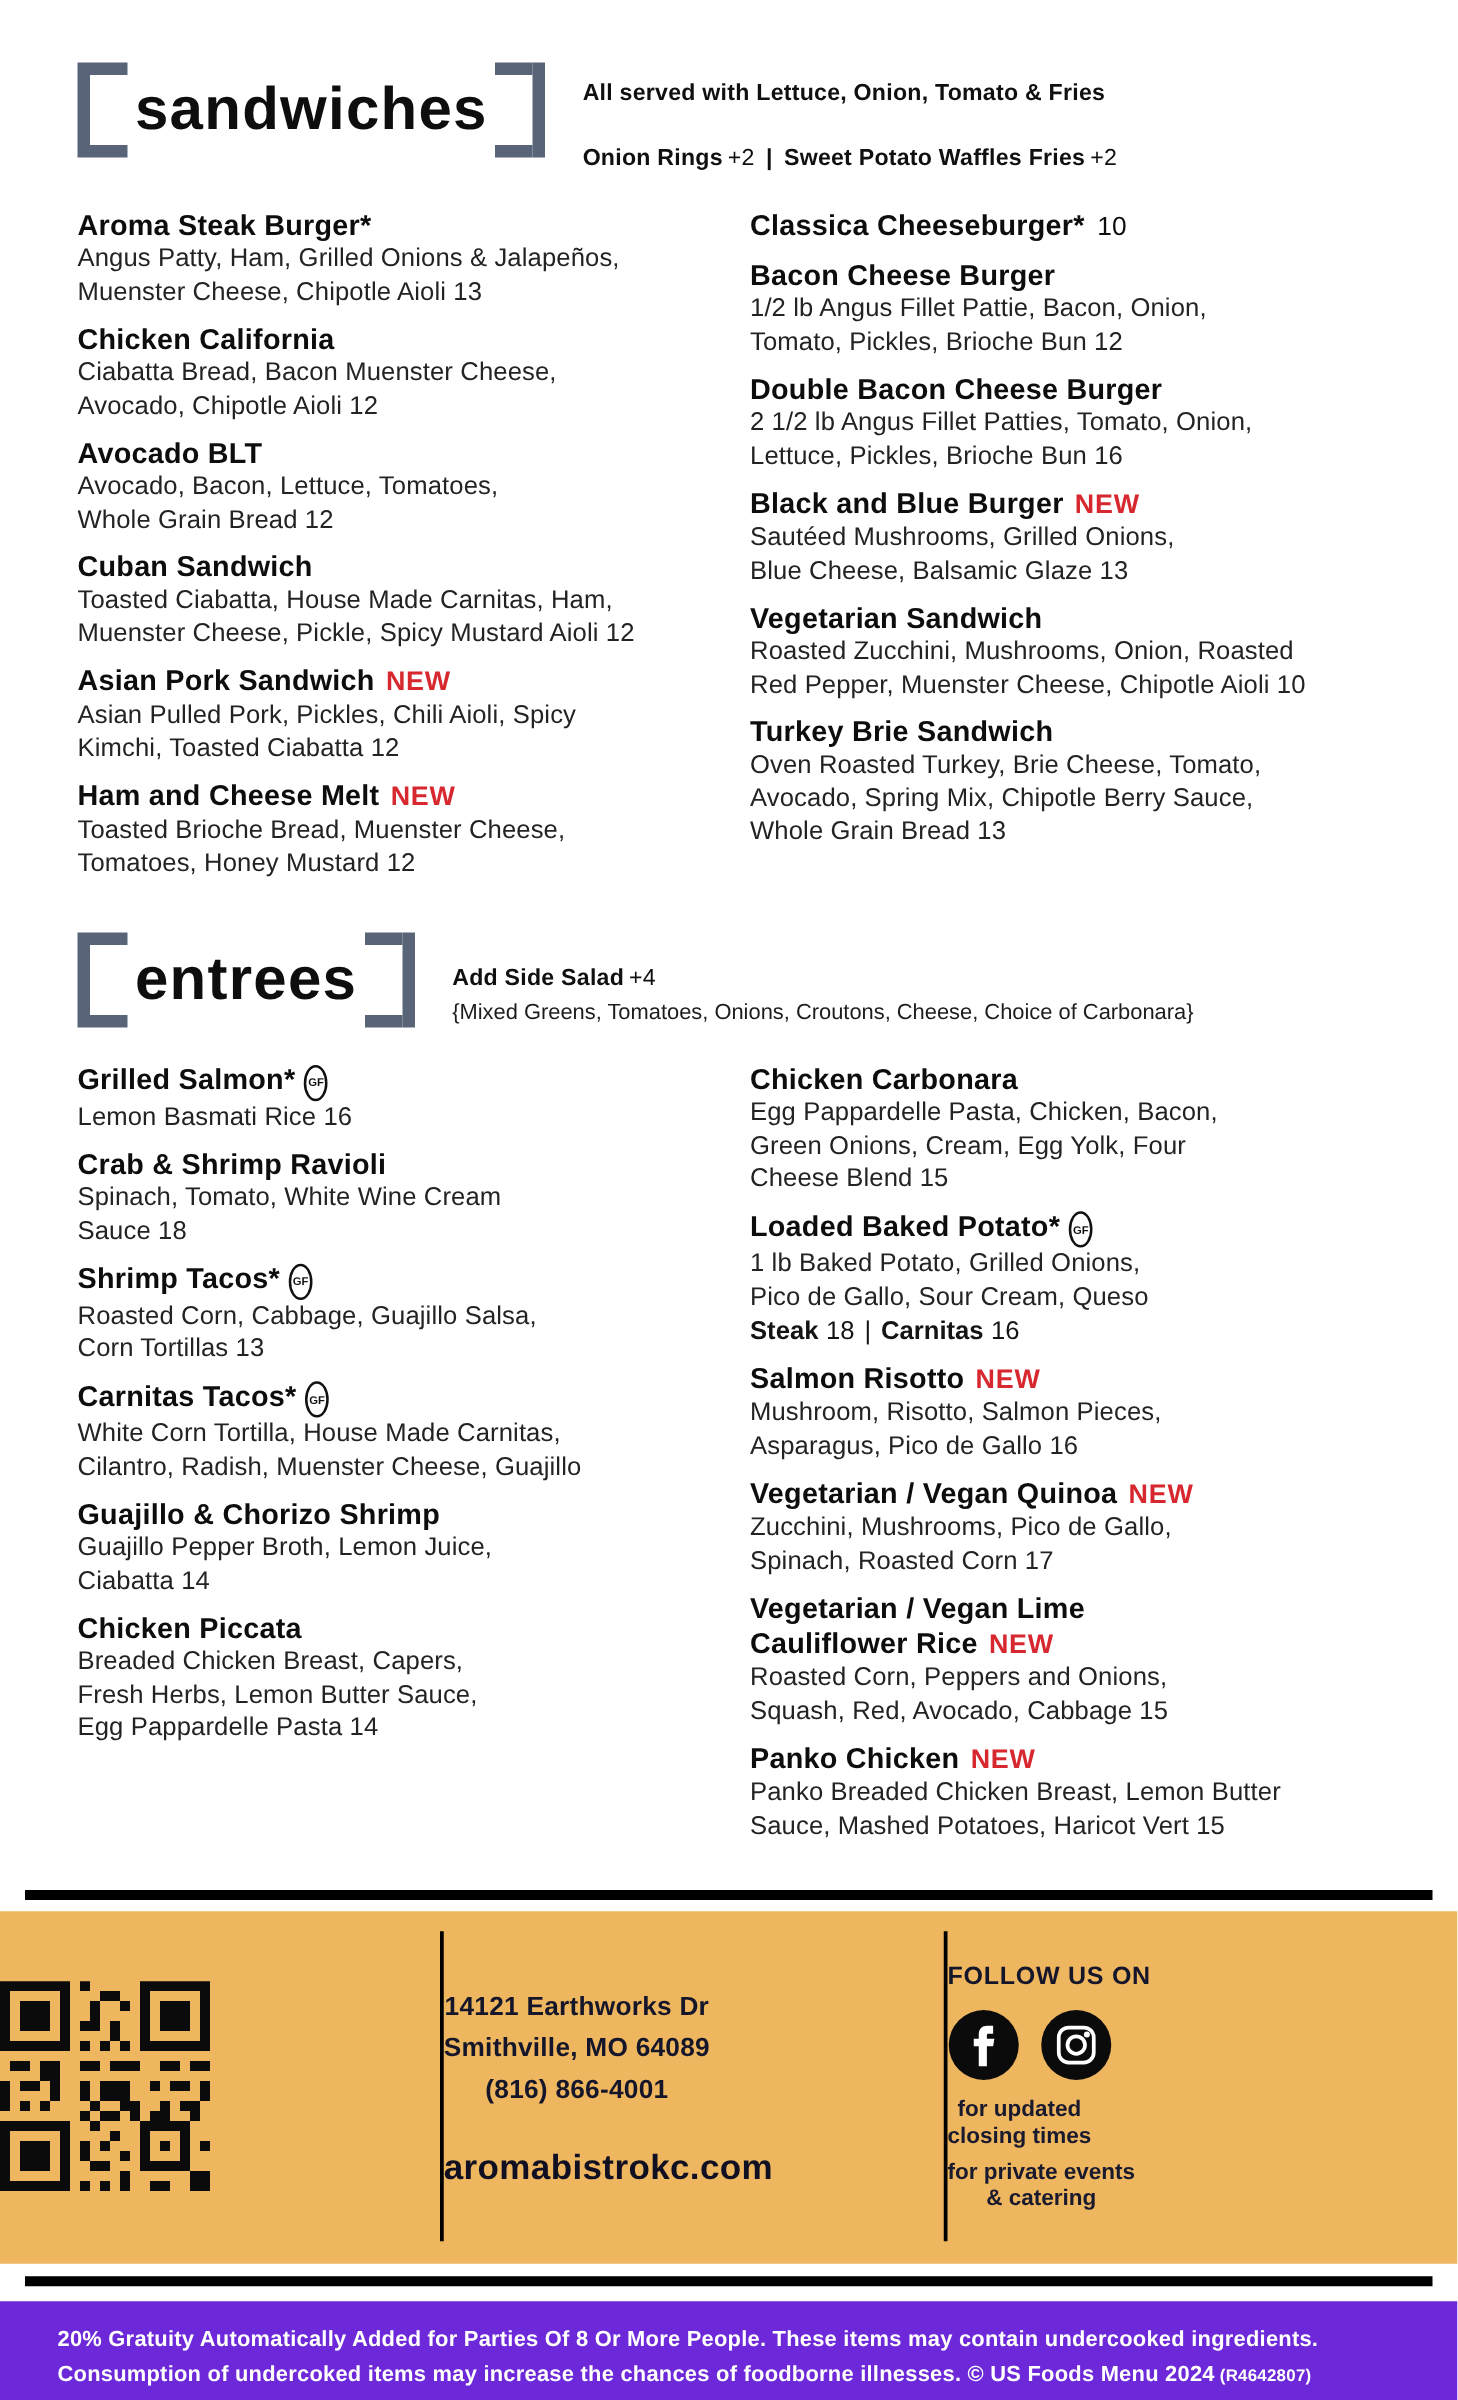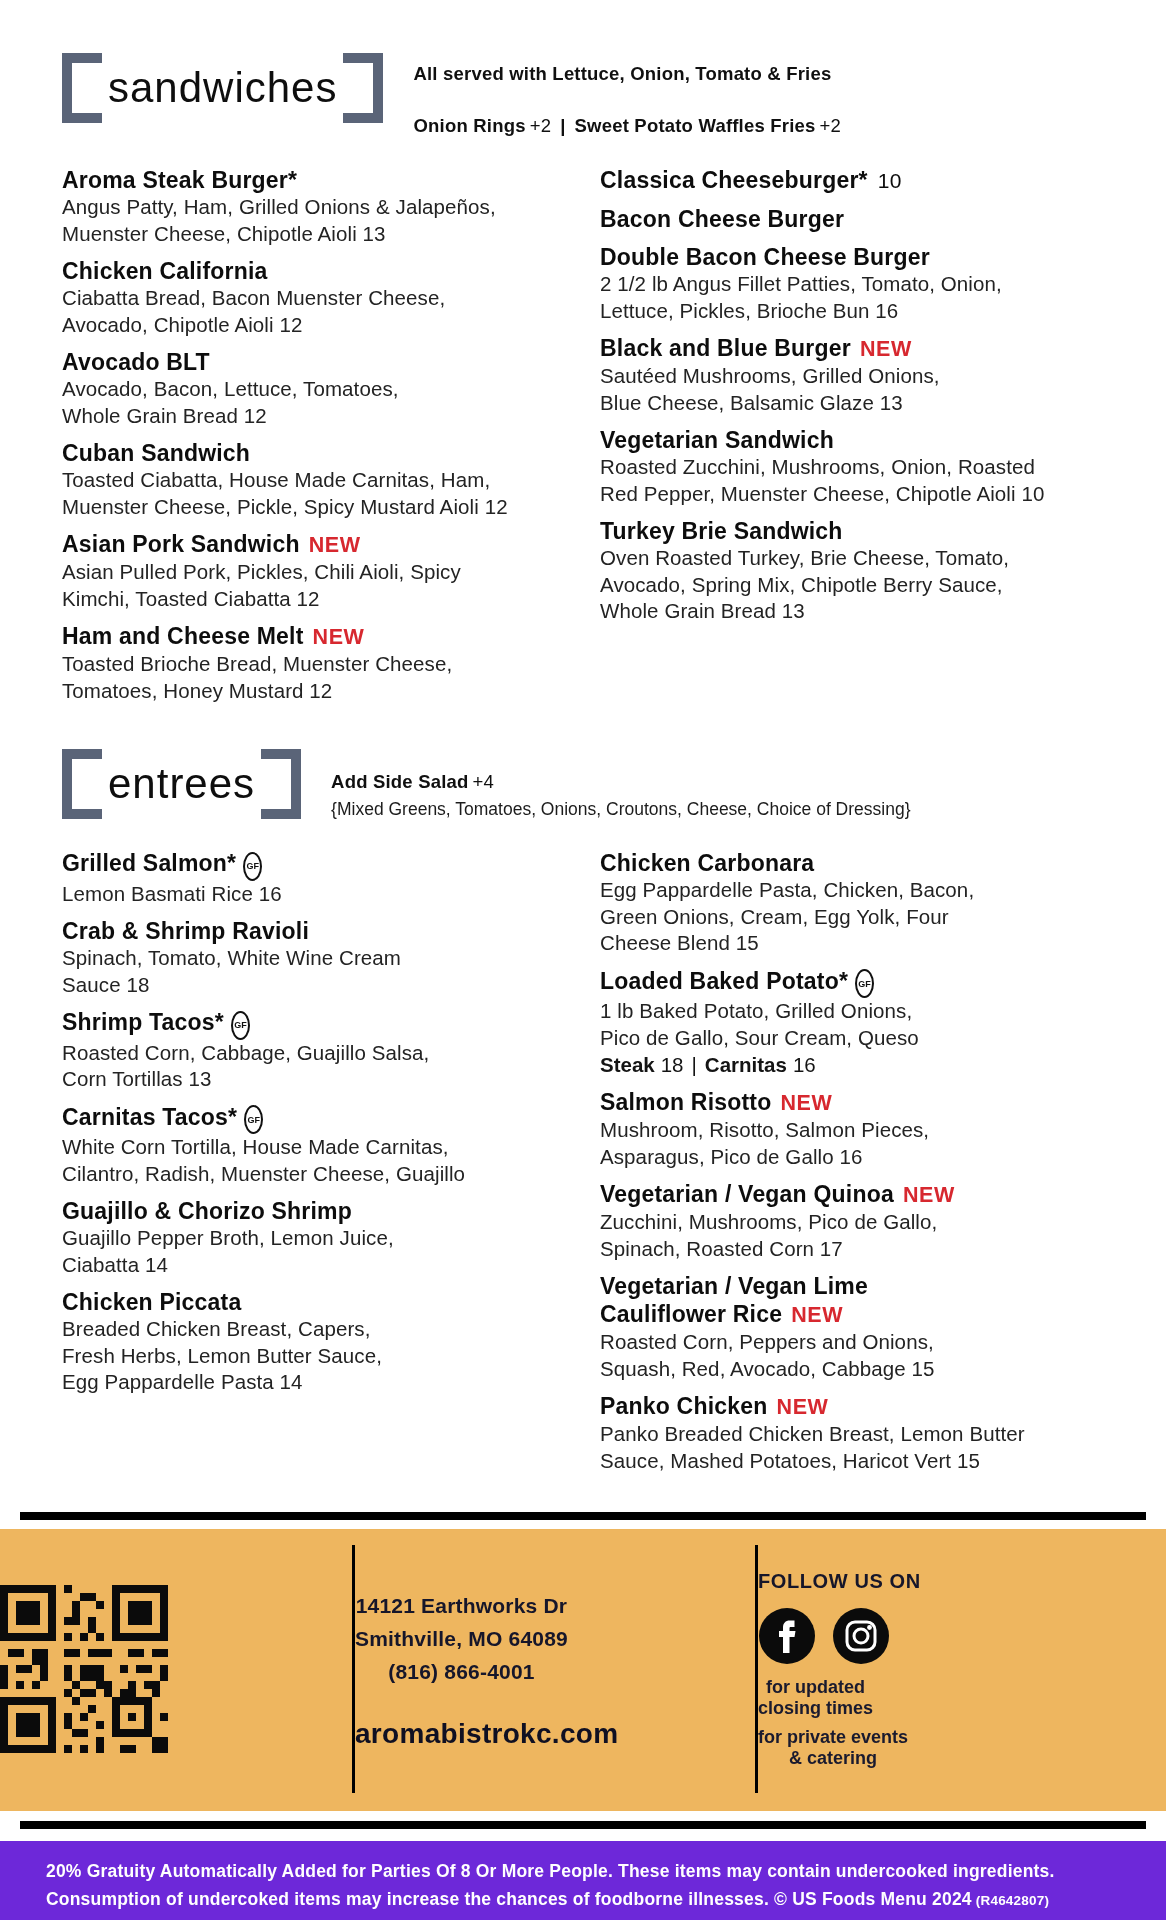--- a/index.html
+++ b/index.html
@@ -7,21 +7,21 @@
   .page{width:1166px;min-height:1920px;background:#fff;box-sizing:border-box;padding-top:36px;}
 
   
   .sec-header{display:flex;align-items:center;margin-left:62px;}
   .bracket-box{position:relative;display:inline-block;padding:14px 46px;}
   .brk{position:absolute;top:0;bottom:0;width:30px;}
   .brk-left{left:0;border-left:10px solid #5a6478;}
   .brk-right{right:0;border-right:10px solid #5a6478;}
   .brk:before,.brk:after{content:"";position:absolute;left:0;right:0;height:10px;background:#5a6478;}
   .brk:before{top:0}.brk:after{bottom:0}
-  .sec-title{font-size:42px;font-weight:400;letter-spacing:1px;color:#0e0e0e;line-height:1.0;}
+  .sec-title{font-size:48px;font-weight:700;letter-spacing:1px;color:#0e0e0e;line-height:1.0;}
   .sec-note{margin-left:30px;}
   .note-line{font-size:18.5px;font-weight:700;line-height:28px;color:#101010;letter-spacing:0.2px;margin-top:24px;}
   .plus{font-weight:400;margin-left:4px;}
   .sep{font-weight:700;margin:0 9px;}
   .note-sub{font-size:17.5px;font-weight:400;line-height:27px;color:#1c1c1c;}
 
   
   .sec-body{display:flex;padding-left:62px;margin-top:26px;}
   .colL{width:538px;flex:0 0 538px;}
   .colR{width:560px;flex:0 0 560px;}
@@ -124,20 +124,24 @@
             <div>Tomatoes, Honey Mustard  12</div>
           </div>
       </div>
     </div>
     <div class="colR">
       <div class="mi">
         <div class="mi-n"><span>Classica Cheeseburger*</span><span class="pr">10</span></div>
       </div>
       <div class="mi">
         <div class="mi-n"><span>Bacon Cheese Burger</span></div>
+        <div class="mi-d">
+            <div>1/2 lb Angus Fillet Pattie, Bacon, Onion,</div>
+            <div>Tomato, Pickles, Brioche Bun  12</div>
+          </div>
       </div>
       <div class="mi">
         <div class="mi-n"><span>Double Bacon Cheese Burger</span></div>
         <div class="mi-d">
             <div>2 1/2 lb Angus Fillet Patties, Tomato, Onion,</div>
             <div>Lettuce, Pickles, Brioche Bun  16</div>
           </div>
       </div>
       <div class="mi">
         <div class="mi-n"><span>Black and Blue Burger</span><span class="new">NEW</span></div>
@@ -167,21 +171,21 @@
   <div class="sec-header" style="margin-top:30px;">
     <div class="bracket-box">
       <span class="brk brk-left"></span>
       <span class="brk brk-right"></span>
       <span class="sec-title">entrees</span>
     </div>
     <div class="sec-note">
       <div class="note-line">
         <span>Add Side Salad</span><span class="plus">+4</span>
       </div>
-      <div class="note-sub">{Mixed Greens, Tomatoes, Onions, Croutons, Cheese, Choice of Dressing}</div>
+      <div class="note-sub">{Mixed Greens, Tomatoes, Onions, Croutons, Cheese, Choice of Carbonara}</div>
     </div>
   </div>
 
   <div class="sec-body">
     <div class="colL">
       <div class="mi">
         <div class="mi-n"><span>Grilled Salmon*</span><span class="gf">GF</span></div>
         <div class="mi-d">
             <div>Lemon Basmati Rice  16</div>
           </div>

